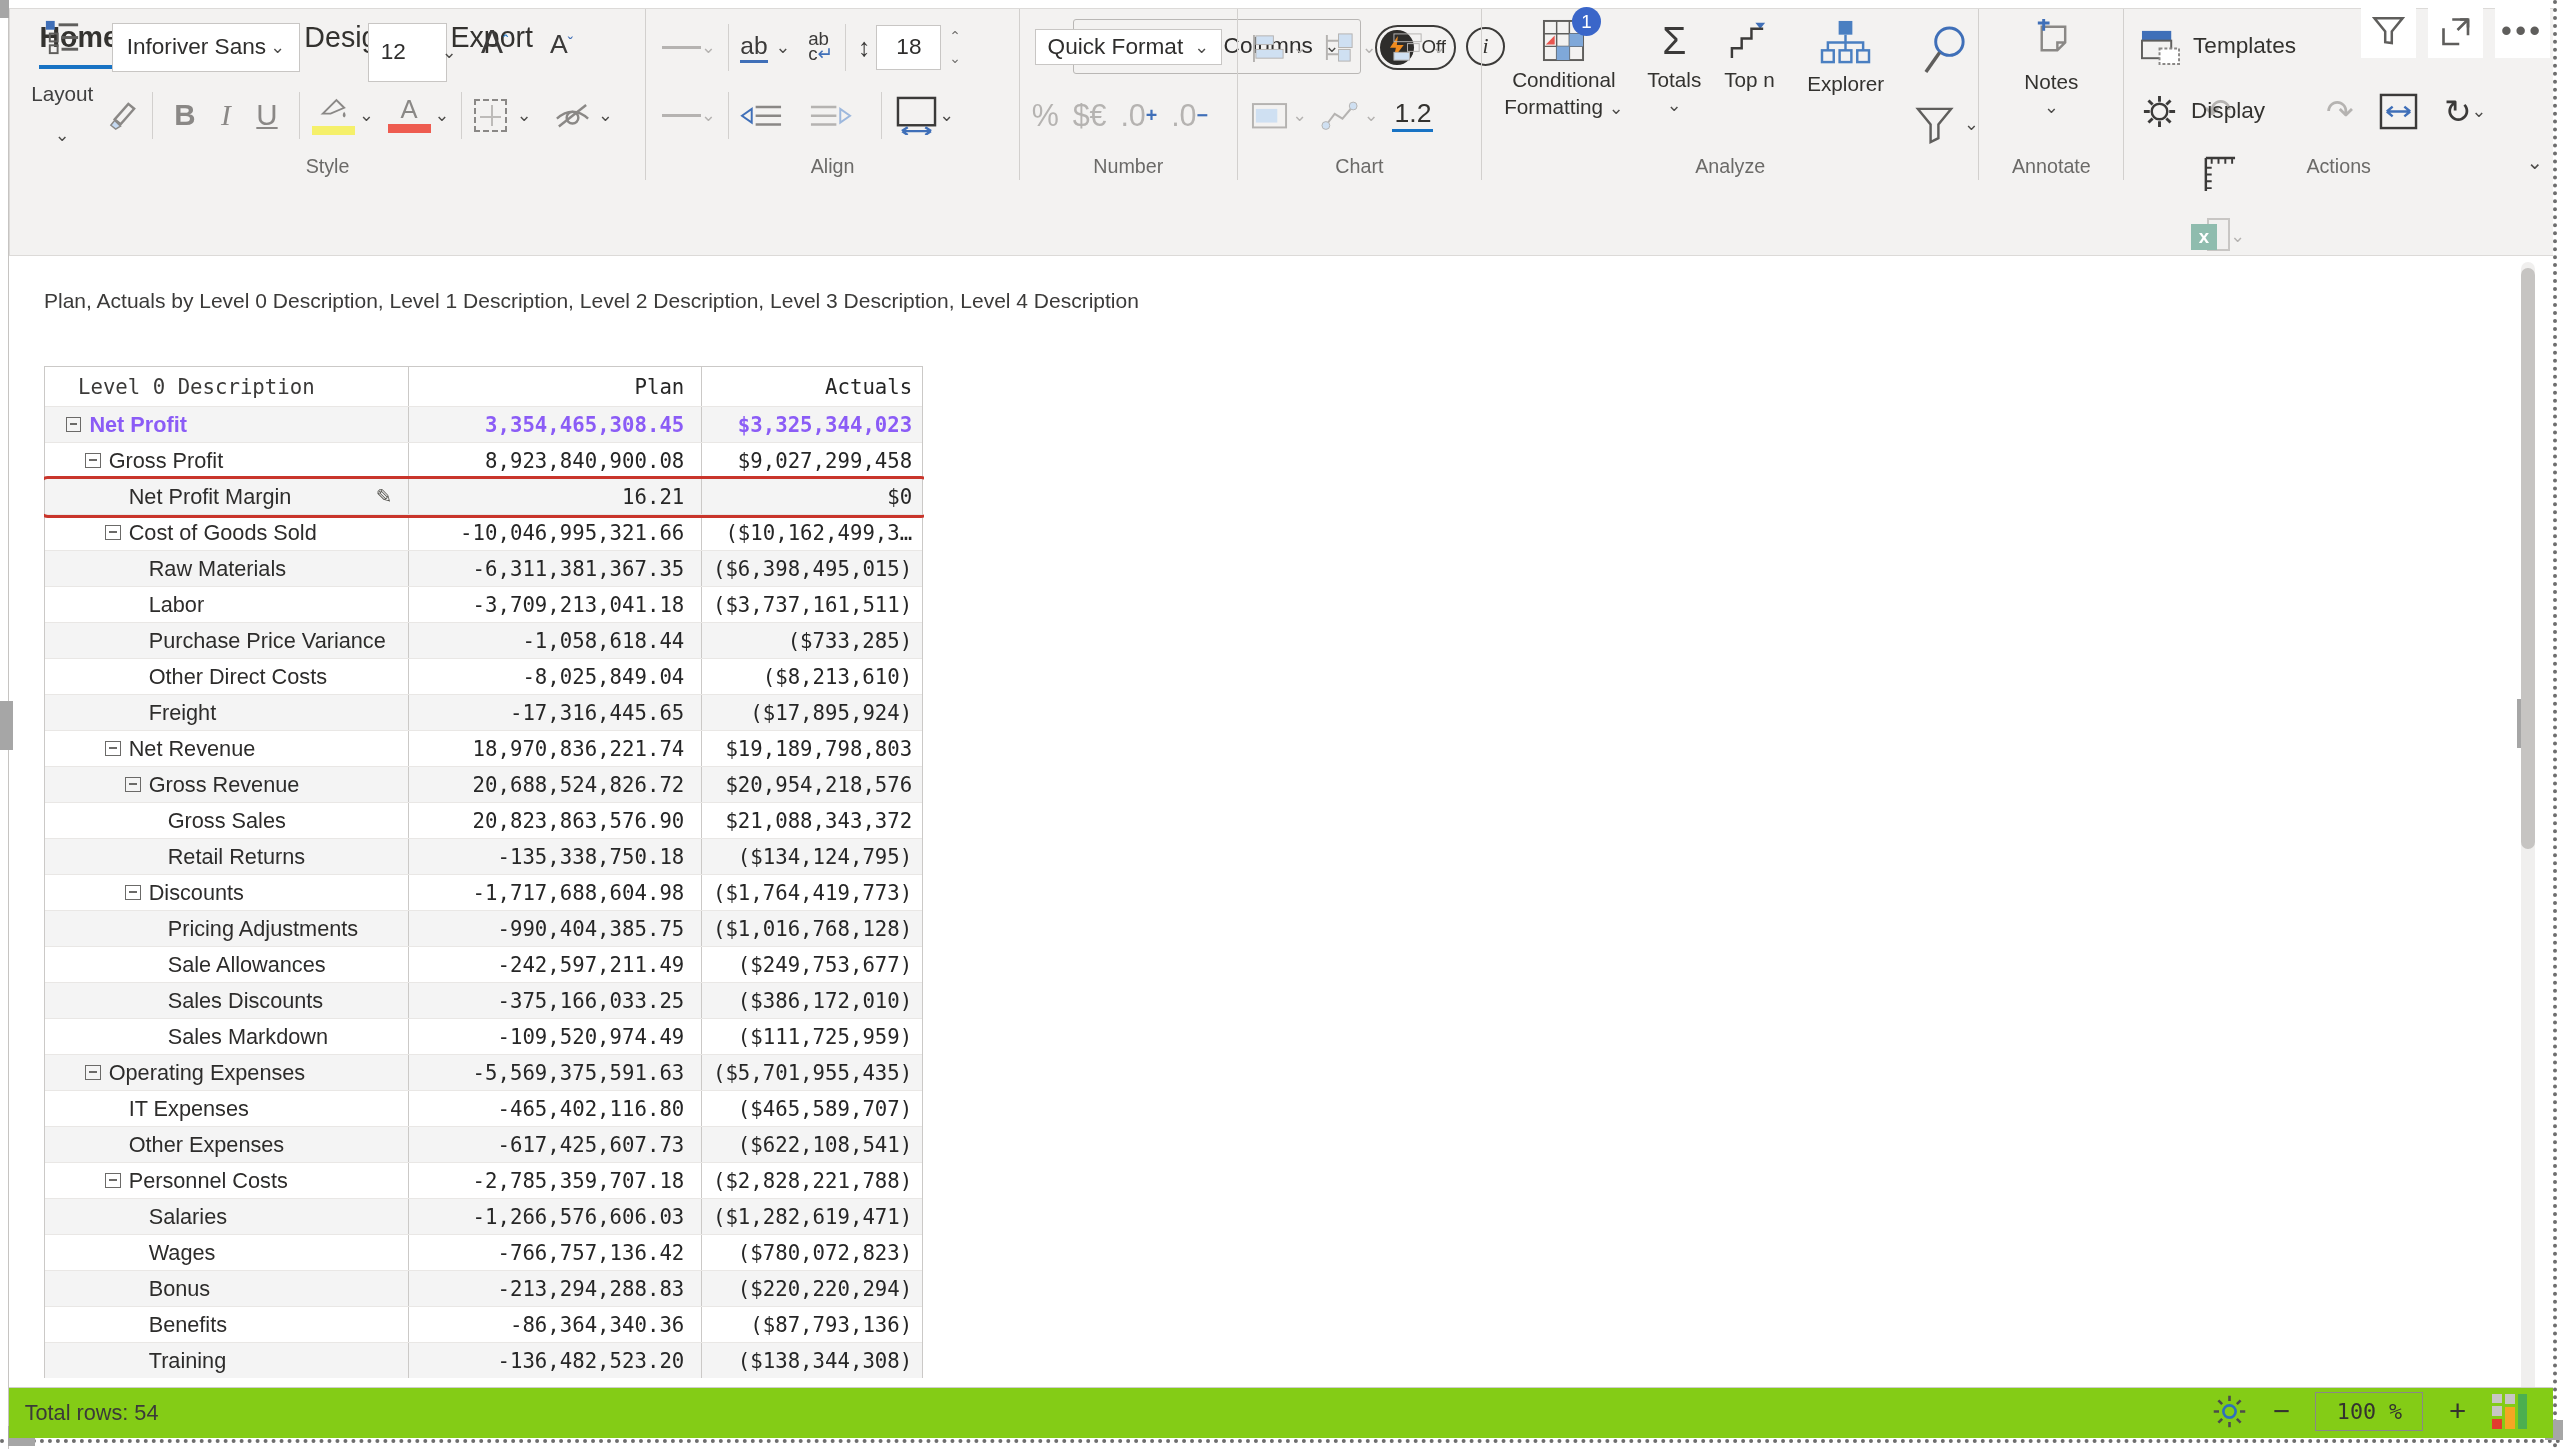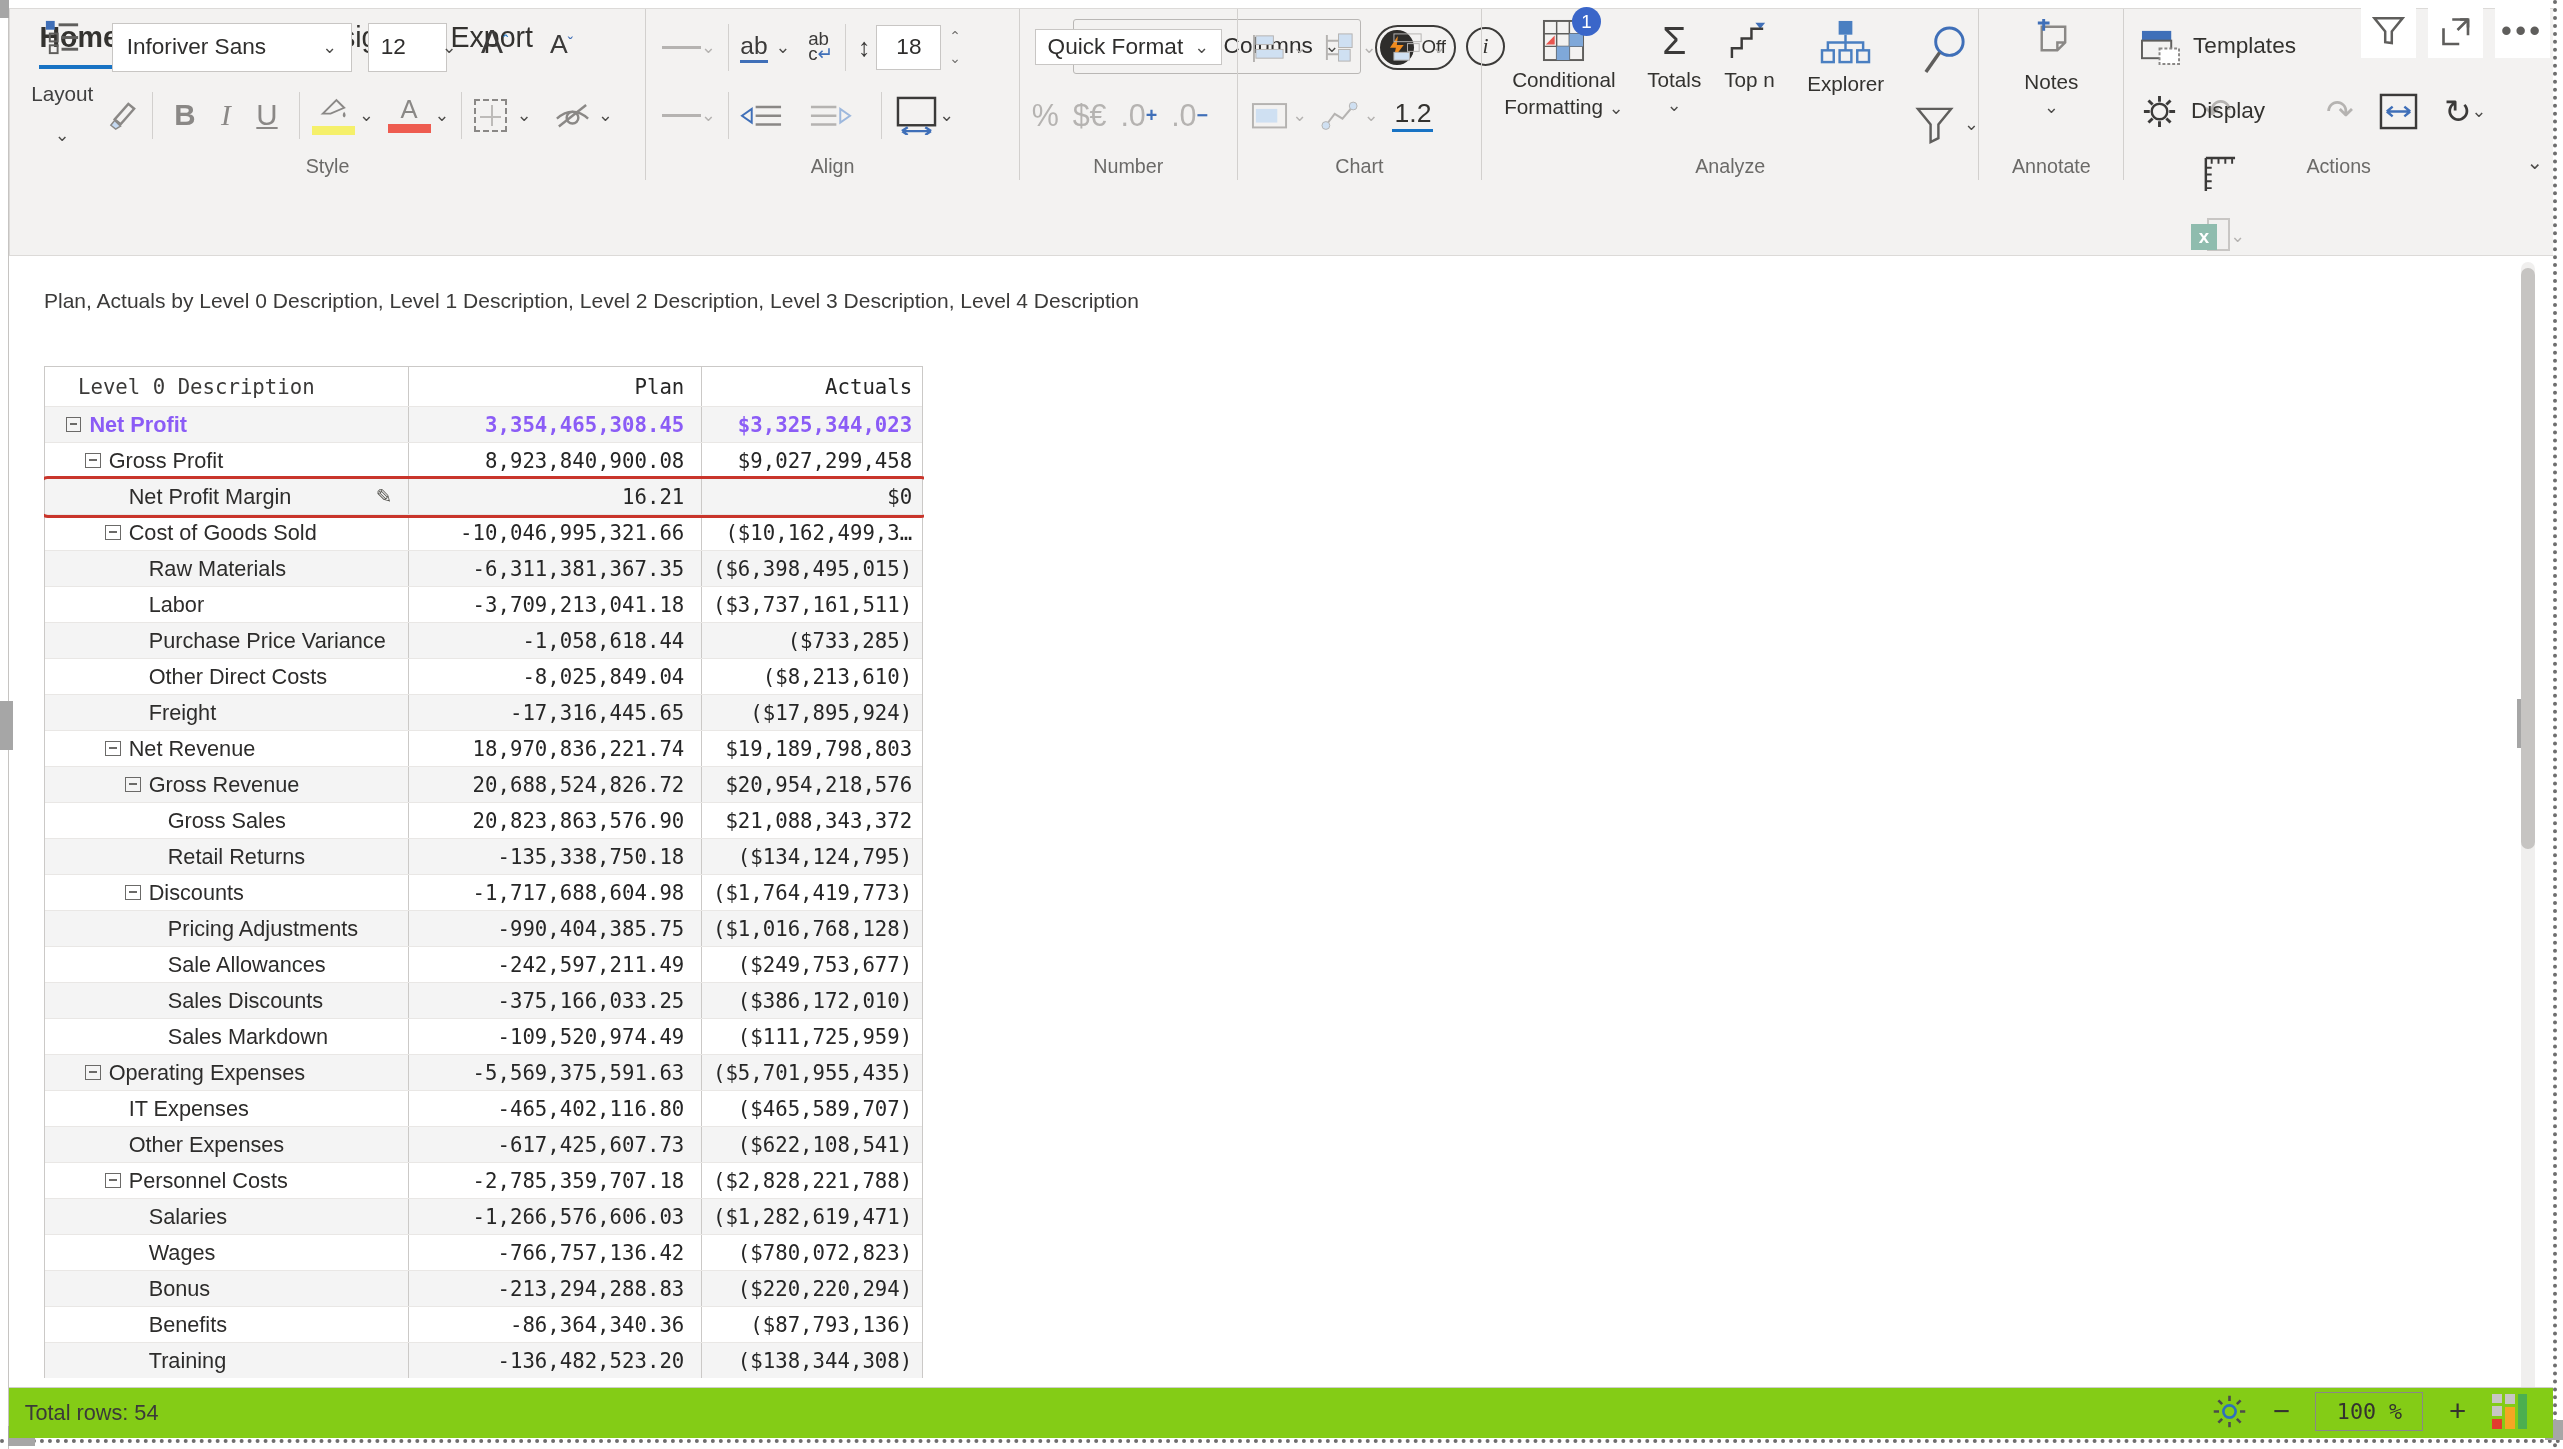--- a/index.html
+++ b/index.html
@@ -52,22 +52,22 @@
               font-size:22.6px; color:#2f2e2d; }
   .dis { color:#b5b3b1; }
   .blue { color:#3f6fb8; }
   .btn { display:flex; align-items:center; justify-content:center; cursor:pointer; }
 
   
   #g-style { width:640px; }
   #layout-btn { position:absolute; top:7.9px; left:13.8px; width:77px; height:156px; text-align:center; }
   #layout-btn .t { font-size:20.7px; color:#404040; margin-top:20px; }
   #layout-btn .chev { display:block; margin-top:19.7px; }
-  #font-box { position:absolute; top:13.8px; left:102px; width:240px; height:49px; padding:0 13.8px; justify-content:space-between; }
-  #size-box { position:absolute; top:13.8px; left:358px; width:79px; height:49px; padding:0 11.8px; justify-content:space-between;gap:36px; }
+  #font-box { position:absolute; top:13.8px; left:102px; width:188px; height:49px; padding:0 13.8px; justify-content:space-between; }
+  #size-box { position:absolute; top:13.8px; left:358px; width:79px; height:59px; padding:0 11.8px; justify-content:space-between;gap:36px; }
   #font-grow { position:absolute; top:13.8px; left:471px; font-size:33px; color:#3b3a39; }
   #font-shrink { position:absolute; top:19.7px; left:540px; font-size:26.6px; color:#3b3a39; }
   .caret-up { color:#1873c4; font-size:15.8px; vertical-align:top; }
   #style-row2 { position:absolute; top:83px; left:95px; display:flex; align-items:center; }
   .fmt-letter { font-size:29.5px; color:#8a8886; width:41px; text-align:center; }
   .color-ico { width:43px; text-align:center; margin-right:3.9px; }
   .color-ico .bar { height:8.9px; margin-top:2px; }
   .dash-border-ico { width:33px; height:33px; border:2px dashed #8a8886; position:relative; }
   .dash-border-ico:before { content:""; position:absolute; left:14.8px; top:3.9px; bottom:3.9px; width:2px; background:#bdbbb9; }
   .dash-border-ico:after { content:""; position:absolute; top:14.8px; left:3.9px; right:3.9px; height:2px; background:#bdbbb9; }

